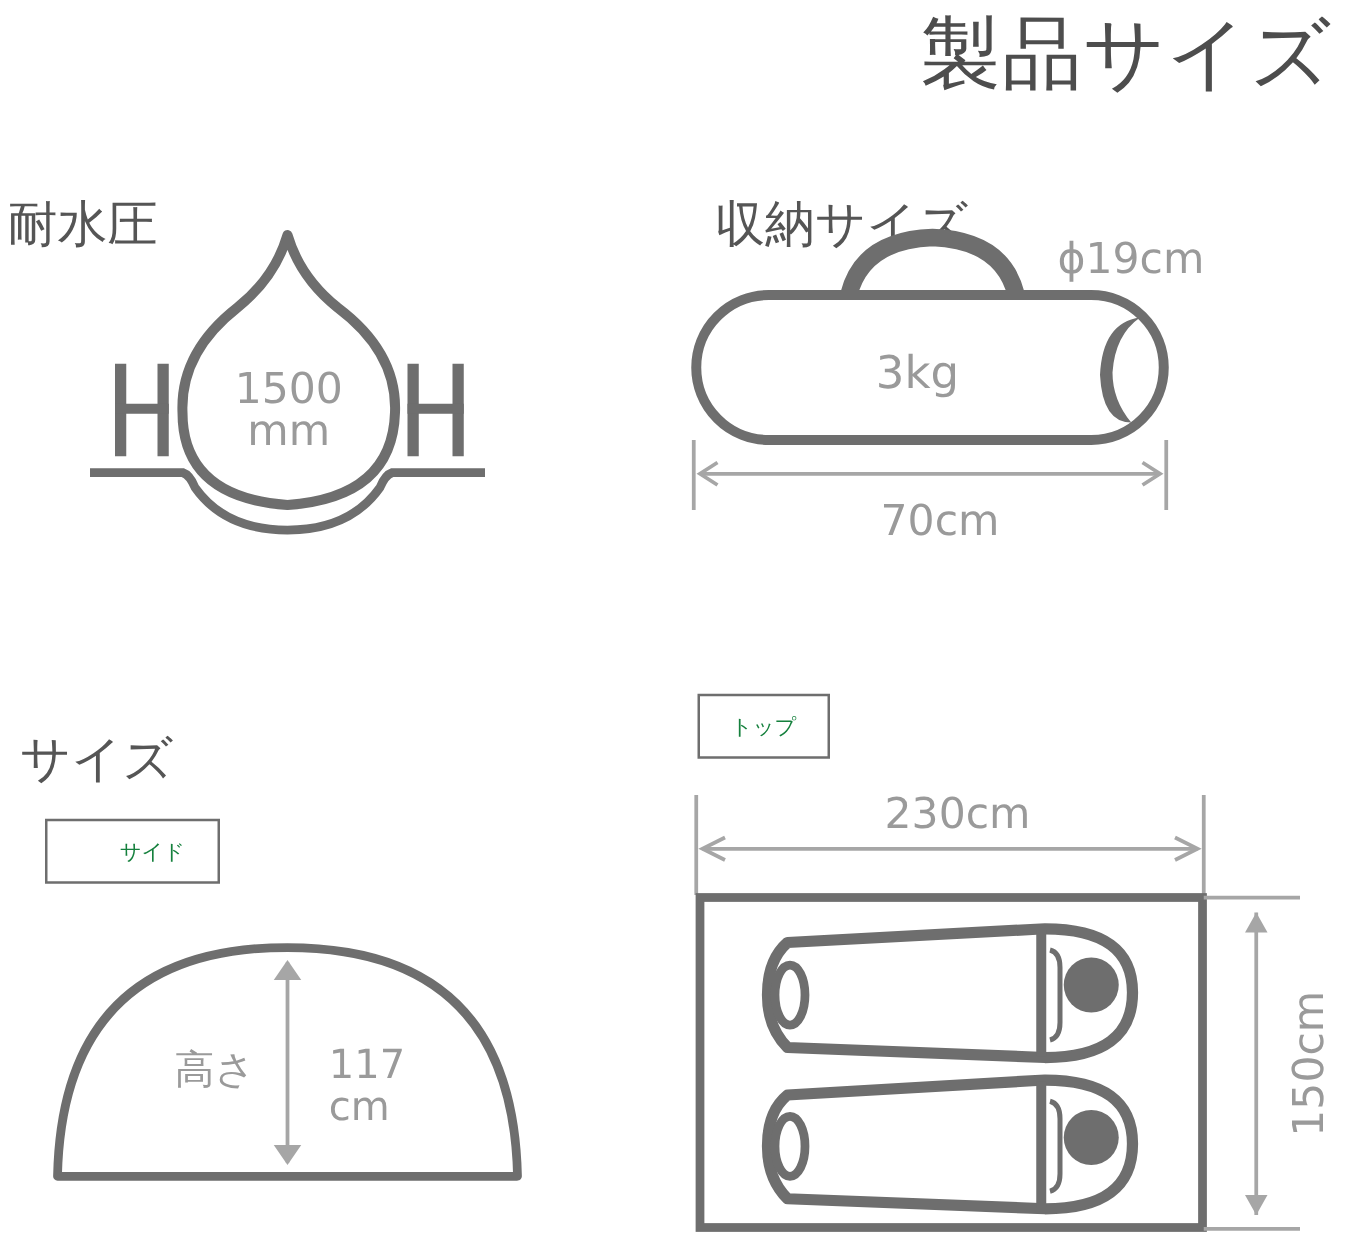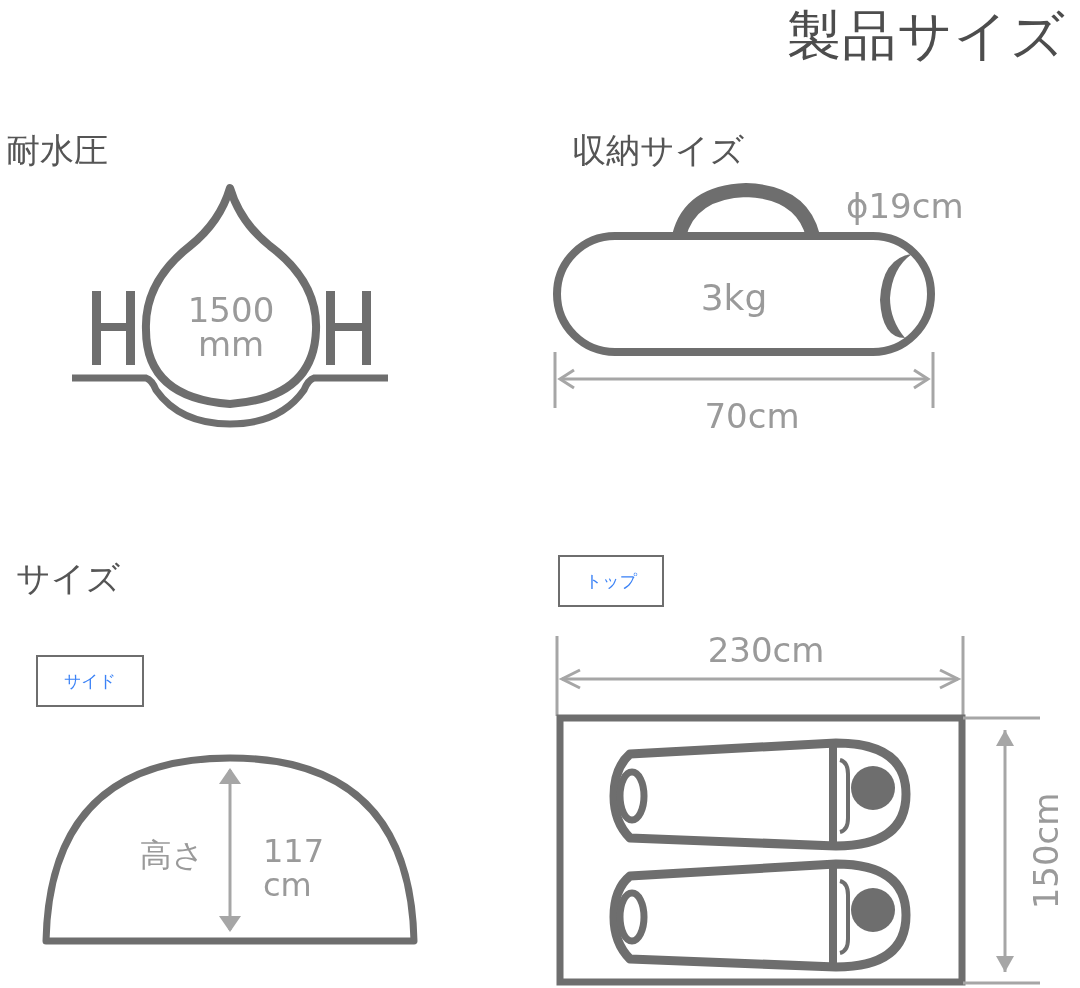--- a/index.html
+++ b/index.html
@@ -1,34 +1,34 @@
 <!DOCTYPE html>
 <html><head>
   <meta charset="utf-8">
   <style>
     html, body { margin: 0; padding: 0; background: #ffffff; }
     body { width: 1080px; height: 988px; position: relative; overflow: hidden;
            font-family: "DejaVu Sans", "Liberation Sans", sans-serif; color: #555555; }
-    .title { position: absolute; right: 14px; top: 0px; font-size: 54px; color: #4d4d4d; letter-spacing: 1px; }
-    .section-label { position: absolute; font-size: 34px; color: #555555; }
-    .box-label { position: absolute; border: 2px solid #6e6e6e; font-size: 17px; color: #3b82f6;
+    .title { position: absolute; right: 14px; top: 0px; font-size: 64px; color: #4d4d4d; letter-spacing: 1px; }
+    .section-label { position: absolute; font-size: 40px; color: #555555; margin-top: 24px; }
+    .box-label { position: absolute; border: 2px solid #6e6e6e; font-size: 17px; color: #15803d;
                  display: flex; align-items: center; justify-content: center; background: #fff; }
     svg.diagram { position: absolute; left: 0; top: 0; width: 1080px; height: 988px; }
     .dim-text { fill: #9a9a9a; font-family: "DejaVu Sans", "Liberation Sans", sans-serif; }
   </style>
 </head>
 <body>
 
 <div class="title">製品サイズ</div>
 
 <div class="section-label" style="left:6px; top:128px;">耐水圧</div>
 <div class="section-label" style="left:572px; top:128px;">収納サイズ</div>
 <div class="section-label" style="left:16px; top:556px;">サイズ</div>
 
-<div class="box-label" style="left:36px; top:655px; width:104px; height:48px;">
+<div class="box-label" style="left:36px; top:655px; width:104px; height:48px;padding-left:32px;">
   <span>サイド</span>
 </div>
 <div class="box-label" style="left:558px; top:555px; width:102px; height:48px;">
   <span>トップ</span>
 </div>
 
 <svg class="diagram" viewBox="0 0 1080 988">
   <defs>
     <marker id="arrowL" markerWidth="12" markerHeight="12" refX="1" refY="6" orient="auto" markerUnits="userSpaceOnUse">
       <path d="M12,0 L0,6 L12,12" fill="none" stroke="#a6a6a6" stroke-width="3"></path>

